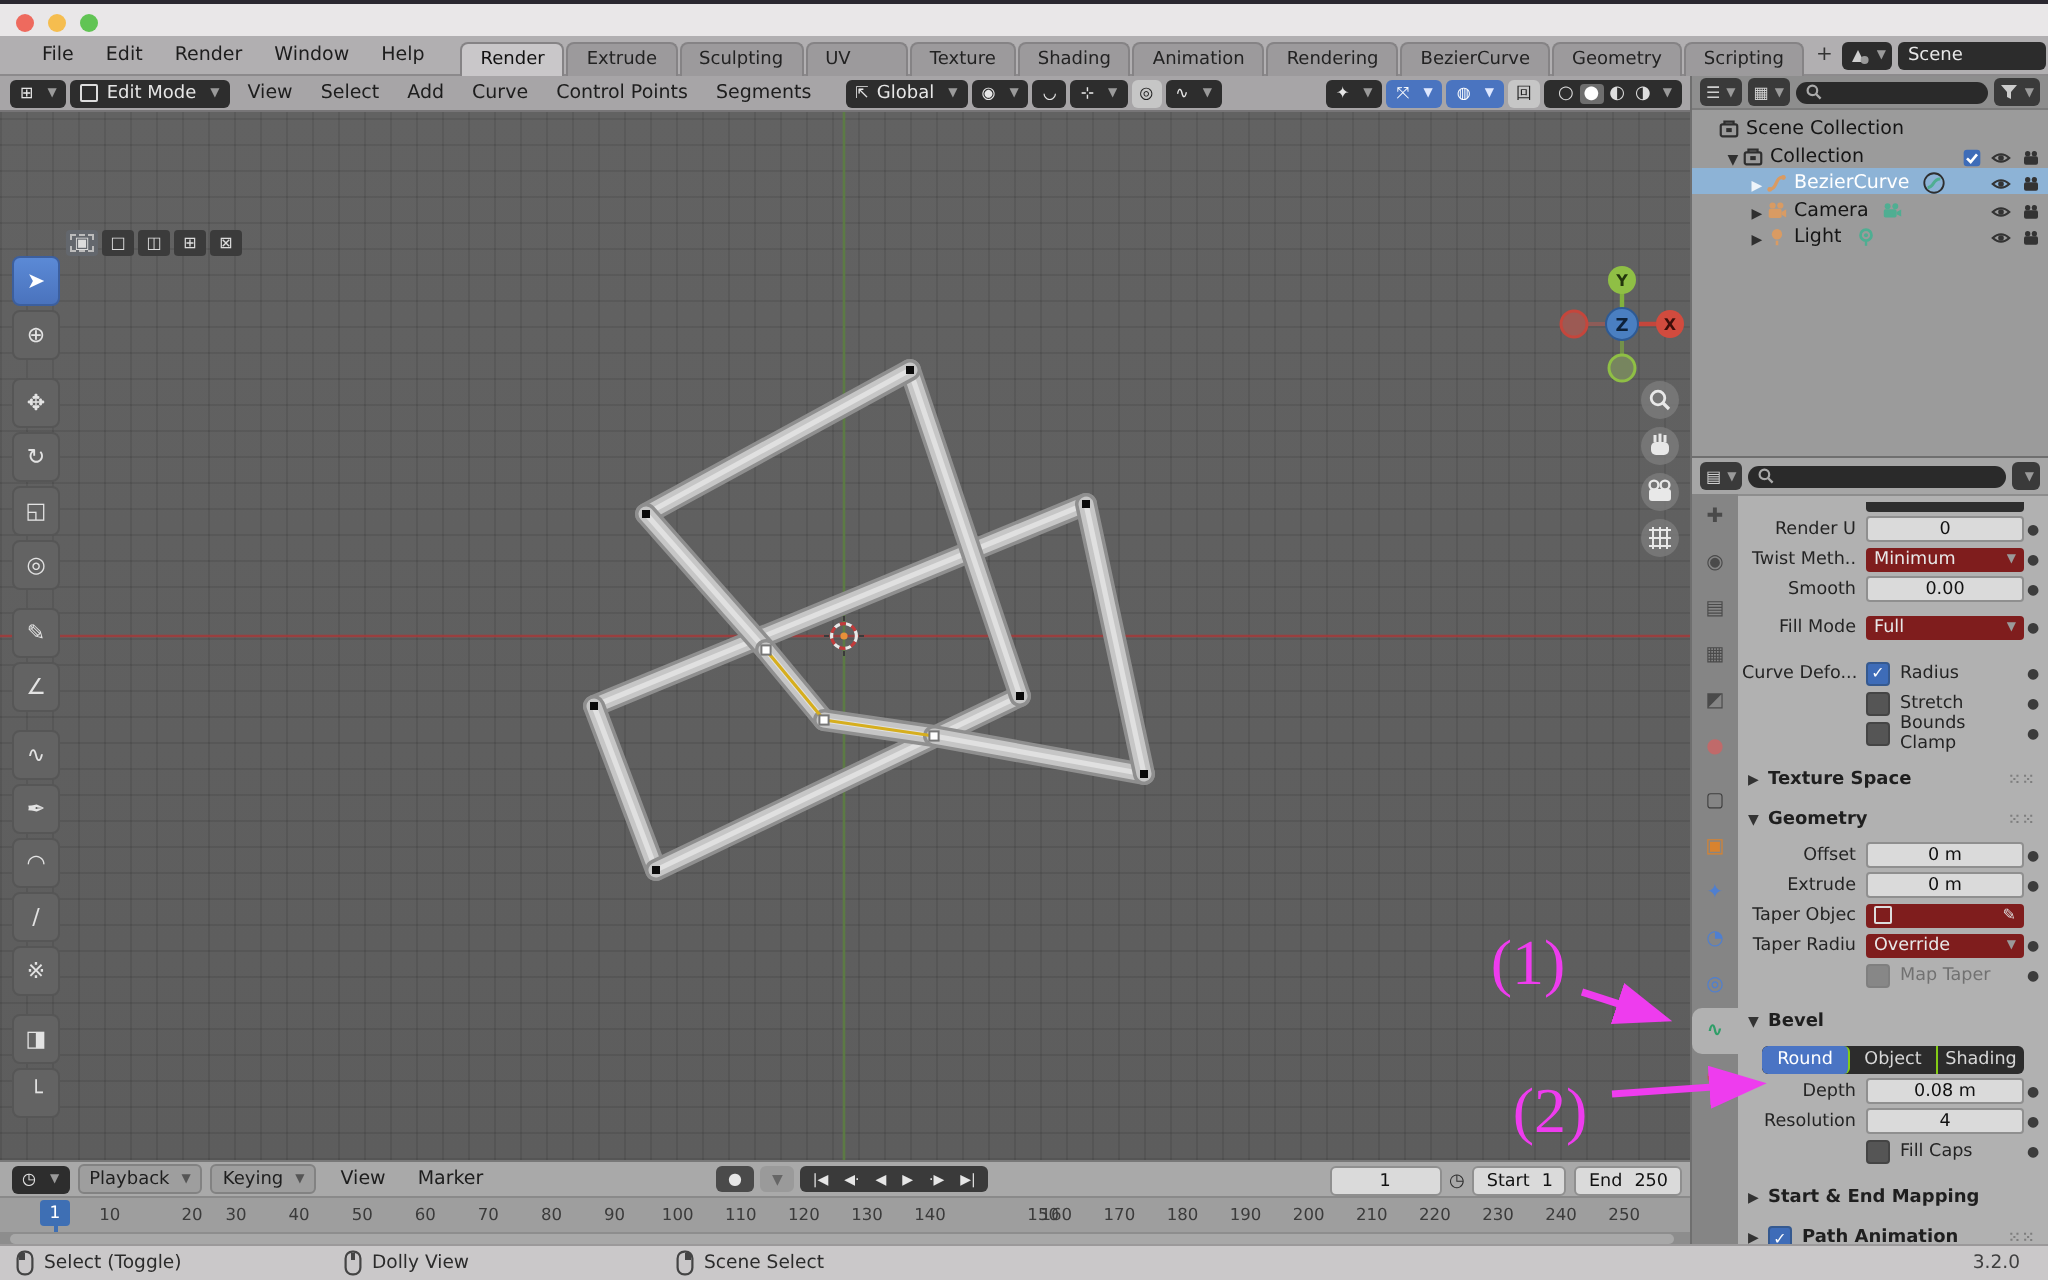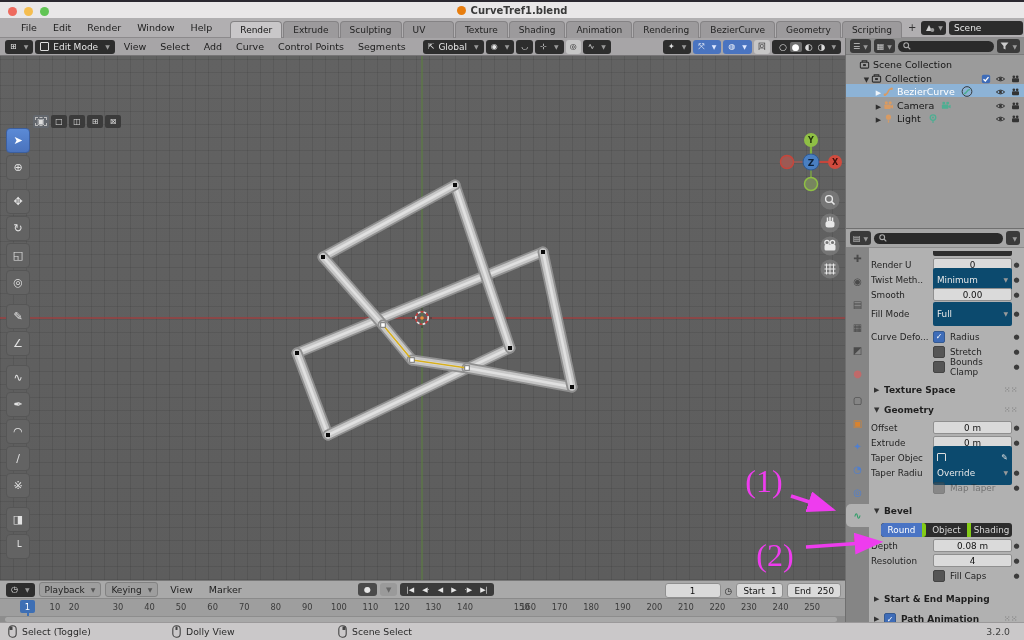--- a/index.html
+++ b/index.html
@@ -67,35 +67,35 @@
   .ol-right{margin-left:auto;display:flex;align-items:center;gap:4px;}
   .ol-data-ico{margin-left:6px;display:flex;align-items:center;}
 
   #properties{position:absolute;left:845px;top:228px;width:179px;height:394px;background:#b1b1b1;border-left:1px solid #6f6f6f;border-top:1px solid #6f6f6f;box-sizing:border-box;}
   #prop-tabs{position:absolute;left:0;top:18px;width:23px;height:376px;background:#858585;display:flex;flex-direction:column;align-items:stretch;}
   .ptab{height:23px;display:flex;align-items:center;justify-content:center;font-size:10px;}
   .ptab.active{background:#b1b1b1;border-radius:5px 0 0 5px;}
   #prop-head{height:18px;display:flex;align-items:center;gap:3px;padding:0 4px;background:#a6a6a6;border-bottom:1px solid #8d8d8d;}
   #prop-body{position:absolute;left:23px;top:18px;right:0;bottom:0;overflow:hidden;padding-top:2px;}
   .prow{display:flex;align-items:center;height:15px;padding:0 3px 0 2px;}
-  .plabel{width:57px;flex:none;text-align:left;margin-right:5px;font-size:8.8px;color:#242424;white-space:nowrap;overflow:hidden;}
+  .plabel{width:57px;flex:none;text-align:right;margin-right:5px;font-size:8.8px;color:#242424;white-space:nowrap;overflow:hidden;}
   .pwidget{flex:1;height:11px;display:flex;align-items:center;}
   .field-light{flex:1;height:11px;background:#dadada;border:1px solid #8f8f8f;border-radius:2px;display:flex;align-items:center;justify-content:center;font-size:8.8px;color:#111;}
-  .field-dark{flex:1;height:12px;background:#0c4a6e;border-radius:2px;display:flex;align-items:center;font-size:8.8px;color:#e8e8e8;padding:12px 4px;box-sizing:border-box;justify-content:center;}
+  .field-dark{flex:1;height:12px;background:#7f1d1d;border-radius:2px;display:flex;align-items:center;font-size:8.8px;color:#e8e8e8;padding:0 4px;box-sizing:border-box;justify-content:center;}
   .field-dark .chev{margin-left:auto;}
   .pdot{width:9px;text-align:center;font-size:7px;color:#3c3c3c;flex:none;}
   .pcheck{width:10px;height:10px;border-radius:2px;background:#555;border:1px solid #444;margin-right:5px;flex:none;display:flex;align-items:center;justify-content:center;color:#fff;font-size:8px;}
   .pcheck.on{background:#3e6cb8;border-color:#35598f;}
   .pchecktext{font-size:8.8px;color:#242424;}
   .dis{opacity:.45;}
   .phead-row{display:flex;align-items:center;height:20px;padding:0 6px 0 5px;font-size:9px;color:#1f1f1f;font-weight:bold;}
   .phead-arrow{font-size:7px;width:10px;color:#333;}
   .grip{margin-left:auto;color:#7e7e7e;font-size:7px;letter-spacing:1px;}
   .ptabs-seg{display:flex;flex:1;height:14px;background:#2c2c2c;border-radius:3px;overflow:hidden;margin-left:10px;}
-  .pseg{flex:1;display:flex;align-items:center;justify-content:center;font-size:8.8px;color:#d8d8d8;border-right:4px solid #84cc16;}
+  .pseg{flex:1;display:flex;align-items:center;justify-content:center;font-size:8.8px;color:#d8d8d8;border-right:1px solid #84cc16;}
   .pseg:last-child{border-right:none;}
   .pseg.active{background:#4a74c4;color:#fff;border-radius:3px;}
   .pgap4{height:4px;}.pgap6{height:6px;}.pgap8{height:8px;}
   .cutbar{flex:1;height:5px;background:#2e2e2e;border-radius:0 0 2px 2px;}
 
   
   #timeline{position:absolute;left:0;top:580px;width:845px;height:42px;background:#a9a9a9;border-top:1px solid #787878;box-sizing:border-box;}
   #tl-head{position:relative;height:17px;display:flex;align-items:center;}
   .tl-left{display:flex;align-items:center;gap:4px;margin-left:6px;}
   .mid-chip{display:flex;align-items:center;height:13px;background:#9e9e9e;border:1px solid #828282;border-radius:3px;font-size:9px;color:#1e1e1e;padding:0 5px;gap:3px;}
@@ -123,21 +123,20 @@
 <body>
 
 <div id="app" class="nosel">
 
   <div id="titlebar">
     <div class="tl-dots">
       <div class="tl-dot" style="background:#ee6a5e"></div>
       <div class="tl-dot" style="background:#f5bd4f"></div>
       <div class="tl-dot" style="background:#61c454"></div>
     </div>
-    <div id="win-title"><span class="mini-logo"></span><span>CurveTref1.blend</span></div>
   </div>
 
   <div id="topbar">
     <svg id="blender-logo" width="16" height="14" viewBox="0 0 16 14">
         <ellipse cx="8" cy="7" rx="7" ry="5.6" fill="#2a2a2a"></ellipse>
         <circle cx="9.5" cy="6.5" r="3.4" fill="#e87d0d"></circle>
         <circle cx="9.5" cy="6" r="1.6" fill="#fff"></circle>
       </svg>
     <div id="topbar-menus" style="display:flex;">
         <span class="menu-txt">File</span>
@@ -796,21 +795,21 @@
             <span style="margin-left:auto">250</span>
           </div>
       </div>
     </div>
     <div id="ruler">
       <div id="playhead">
           <span>1</span>
         </div>
       <div id="playline"></div>
     <span class="tick-num" style="left: 54.895px;">10</span>
-        <span class="tick-num" style="left: 74px;">20</span>
+        <span class="tick-num" style="left: 96px;">20</span>
         <span class="tick-num" style="left: 117.995px;">30</span>
         <span class="tick-num" style="left: 149.545px;">40</span>
         <span class="tick-num" style="left: 181.095px;">50</span>
         <span class="tick-num" style="left: 212.645px;">60</span>
         <span class="tick-num" style="left: 244.195px;">70</span>
         <span class="tick-num" style="left: 275.745px;">80</span>
         <span class="tick-num" style="left: 307.295px;">90</span>
         <span class="tick-num" style="left: 338.845px;">100</span>
         <span class="tick-num" style="left: 370.395px;">110</span>
         <span class="tick-num" style="left: 401.945px;">120</span>

